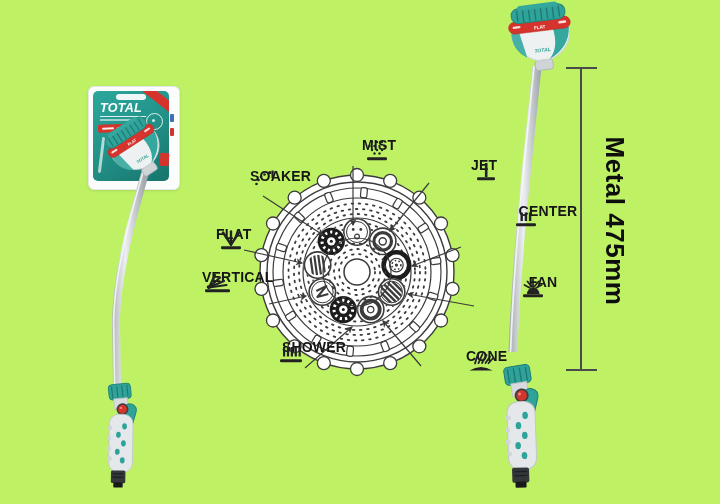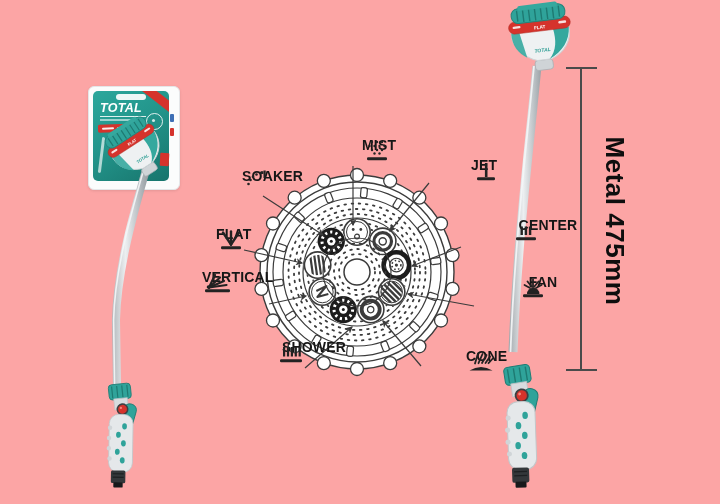--- a/index.html
+++ b/index.html
@@ -1,16 +1,16 @@
 <!DOCTYPE html>
 <html><head>
 <meta charset="utf-8">
 <style>
   html,body{margin:0;padding:0;background:#fff;}
-  .stage{position:relative;width:720px;height:504px;background:#fca5a5;overflow:hidden;
+  .stage{position:relative;width:720px;height:504px;background:#bef264;overflow:hidden;
          font-family:"Liberation Sans",sans-serif;}
   .layer{position:absolute;inset:0;}
   svg{position:absolute;left:0;top:0;}
 
   
   .spray-label{position:absolute;display:flex;align-items:center;gap:6px;
     color:#161616;font-weight:bold;font-size:14px;letter-spacing:.2px;white-space:nowrap;margin-left:48px;}
   .spray-label.col{flex-direction:column;gap:2px;}
 
   
@@ -325,21 +325,21 @@
         </svg>
         <span>MIST</span>
       </div>
       <div class="spray-label" style="left: 423px; top: 157px;">
         <span>JET</span>
         <svg width="30" height="24" viewBox="0 0 30 24">
           <rect x="6" y="20.2" width="18" height="3" rx="1.2" fill="#222"></rect>
           <rect x="13.9" y="6" width="2.6" height="14" fill="#222"></rect>
         </svg>
       </div>
-      <div class="spray-label col" style="left: 463px; top: 217px; width: 74px;">
+      <div class="spray-label col" style="left: 463px; top: 203px; width: 74px;">
         <svg width="30" height="24" viewBox="0 0 30 24">
           <rect x="5" y="20.2" width="20" height="3" rx="1.2" fill="#222"></rect>
           <rect x="9.5" y="9.5" width="2.4" height="8.5" fill="#222"></rect>
           <rect x="13.7" y="9.5" width="2.4" height="8.5" fill="#222"></rect>
           <rect x="17.9" y="9.5" width="2.4" height="8.5" fill="#222"></rect>
         </svg>
         <span>CENTER</span>
       </div>
       <div class="spray-label col" style="left: 470px; top: 274px; width: 50px;">
         <svg width="30" height="24" viewBox="0 0 30 24">
@@ -388,21 +388,21 @@
       </div>
       <div class="spray-label" style="left: 168px; top: 226px;">
         <svg width="30" height="24" viewBox="0 0 30 24">
           <rect x="5" y="20.2" width="20" height="3" rx="1.2" fill="#222"></rect>
           <line x1="15" y1="18.5" x2="7" y2="6.5" stroke="#222" stroke-width="2.4" stroke-linecap="round"></line>
           <line x1="15" y1="18.5" x2="15" y2="5.5" stroke="#222" stroke-width="2.4" stroke-linecap="round"></line>
           <line x1="15" y1="18.5" x2="23" y2="6.5" stroke="#222" stroke-width="2.4" stroke-linecap="round"></line>
         </svg>
         <span>FLAT</span>
       </div>
-      <div class="spray-label" style="left: 194px; top: 168px; justify-content: center;">
+      <div class="spray-label" style="left: 202px; top: 168px; justify-content: center;">
         <svg width="30" height="24" viewBox="0 0 30 24">
           <circle cx="6.5" cy="16" r="1.3" fill="#222"></circle>
           <circle cx="8.5" cy="12" r="1.3" fill="#222"></circle>
           <circle cx="11" cy="8.8" r="1.3" fill="#222"></circle>
           <circle cx="14.5" cy="6.5" r="1.3" fill="#222"></circle>
           <circle cx="18.5" cy="5.2" r="1.3" fill="#222"></circle>
           <rect x="21.5" y="2.5" width="2.2" height="7.5" fill="#222"></rect>
           <rect x="18.6" y="3.2" width="2.8" height="2.8" fill="#222"></rect>
         </svg>
         <span>SOAKER</span>

